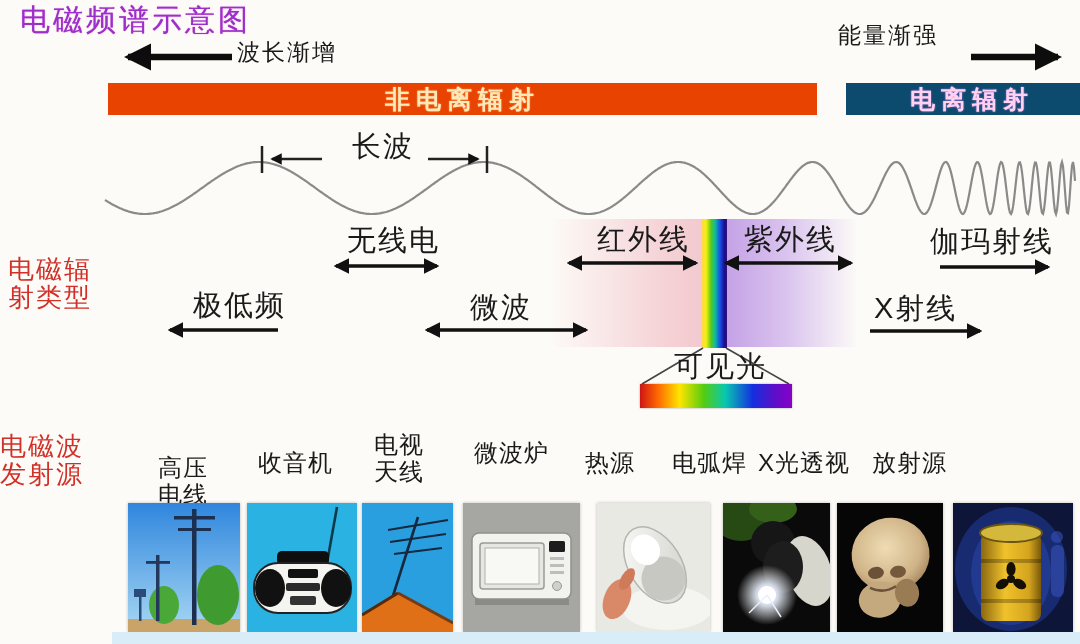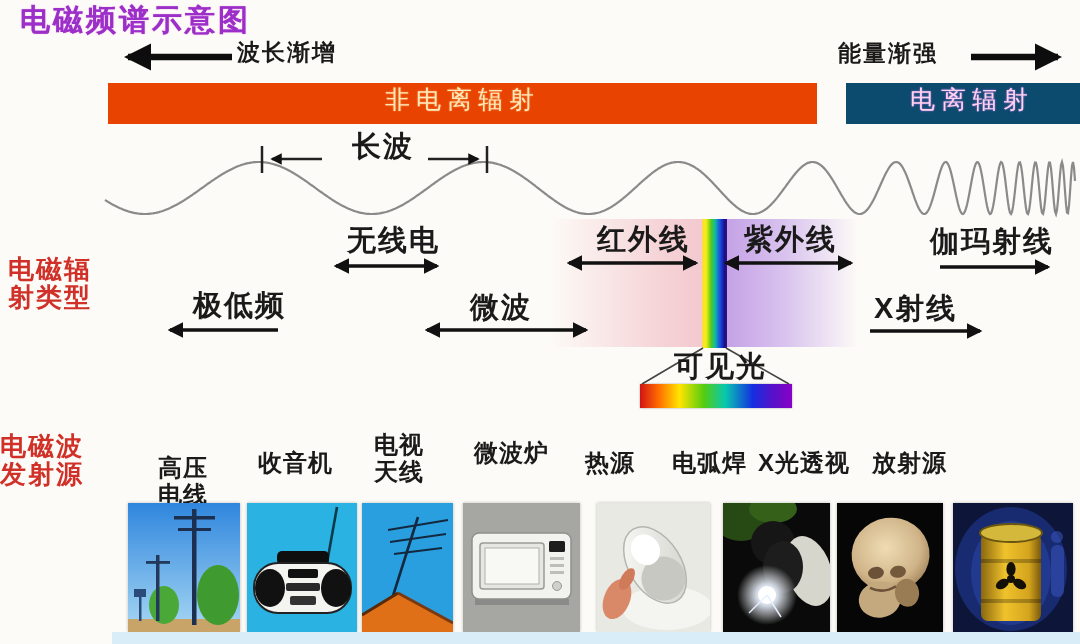--- a/index.html
+++ b/index.html
@@ -2,25 +2,25 @@
 <html><head>
 <meta charset="utf-8">
 <style>
   html,body{margin:0;padding:0}
   body{
     width:1080px;height:644px;position:relative;overflow:hidden;
     background:#fdfbf7;
     font-family:"Liberation Sans","DejaVu Sans",sans-serif;
   }
   .abs{position:absolute}
-  .t{position:absolute;font-weight:bold;color:#1a1a1a;white-space:nowrap;line-height:1.08}
+  .t{position:absolute;font-weight:normal;color:#1a1a1a;white-space:nowrap;line-height:1.08}
   .title{left:20px;top:4px;font-size:30px;color:#9b30c8;letter-spacing:3px;text-shadow:0 0 1px #d05ae0}
   .arrowlbl{font-size:23px;letter-spacing:2px}
-  .bar{position:absolute;top:83px;height:41px;display:flex;justify-content:center;
-       font-weight:normal;font-size:25px;letter-spacing:6px}
+  .bar{position:absolute;top:83px;height:32px;display:flex;justify-content:center;
+       font-weight:bold;font-size:25px;letter-spacing:6px}
   .bar-non{left:108px;width:709px;background:#e84300;color:#ffe9b8;text-shadow:0 0 2px #ff9a55}
   .bar-ion{left:846px;width:252px;background:#0c4a6e;color:#ffd2ee;text-shadow:0 0 2px #c07af0}
   .band{font-size:29px;letter-spacing:2px}
   .redlbl{color:#d03028;font-size:26px;line-height:28px;letter-spacing:2px}
   .srclbl{font-size:24px;line-height:27px;letter-spacing:1px;text-align:center}
   .panel-ir{left:553px;top:219px;width:149px;height:128px;
     background:linear-gradient(90deg, rgba(248,236,234,0.1) 0%, #f5d2d6 75%, #f2c9cf 100%)}
   .panel-uv{left:727px;top:219px;width:130px;height:128px;
     background:linear-gradient(90deg, #c5a2e6 0%, #d9c3ee 45%, rgba(246,240,250,0.12) 100%)}
   .vstrip{left:702px;top:219px;width:25px;height:129px;
@@ -85,21 +85,21 @@
   <line x1="870" y1="331" x2="980" y2="331" stroke="#111" stroke-width="3.4" marker-end="url(#ah)"></line>
 
   <line x1="940" y1="267" x2="1048" y2="267" stroke="#111" stroke-width="3.4" marker-end="url(#ah)"></line>
 
   <line x1="703" y1="348" x2="642" y2="384" stroke="#444" stroke-width="1.6"></line>
   <line x1="726" y1="348" x2="789" y2="384" stroke="#444" stroke-width="1.6"></line>
 </svg>
 
 <div class="t title">电磁频谱示意图</div>
 <div class="t arrowlbl" style="left:237px;top:40px">波长渐增</div>
-<div class="t arrowlbl" style="left:838px;top:41px">能量渐强</div>
+<div class="t arrowlbl" style="left:838px;top:23px">能量渐强</div>
 
 <div class="t band" style="left:352px;top:131px">长波</div>
 
 <div class="t band" style="left:347px;top:225px">无线电</div>
 <div class="t band" style="left:597px;top:224px">红外线</div>
 <div class="t band" style="left:744px;top:224px">紫外线</div>
 <div class="t band" style="left:930px;top:226px">伽玛射线</div>
 <div class="t band" style="left:193px;top:290px">极低频</div>
 <div class="t band" style="left:470px;top:292px">微波</div>
 <div class="t band" style="left:874px;top:293px">X射线</div>

